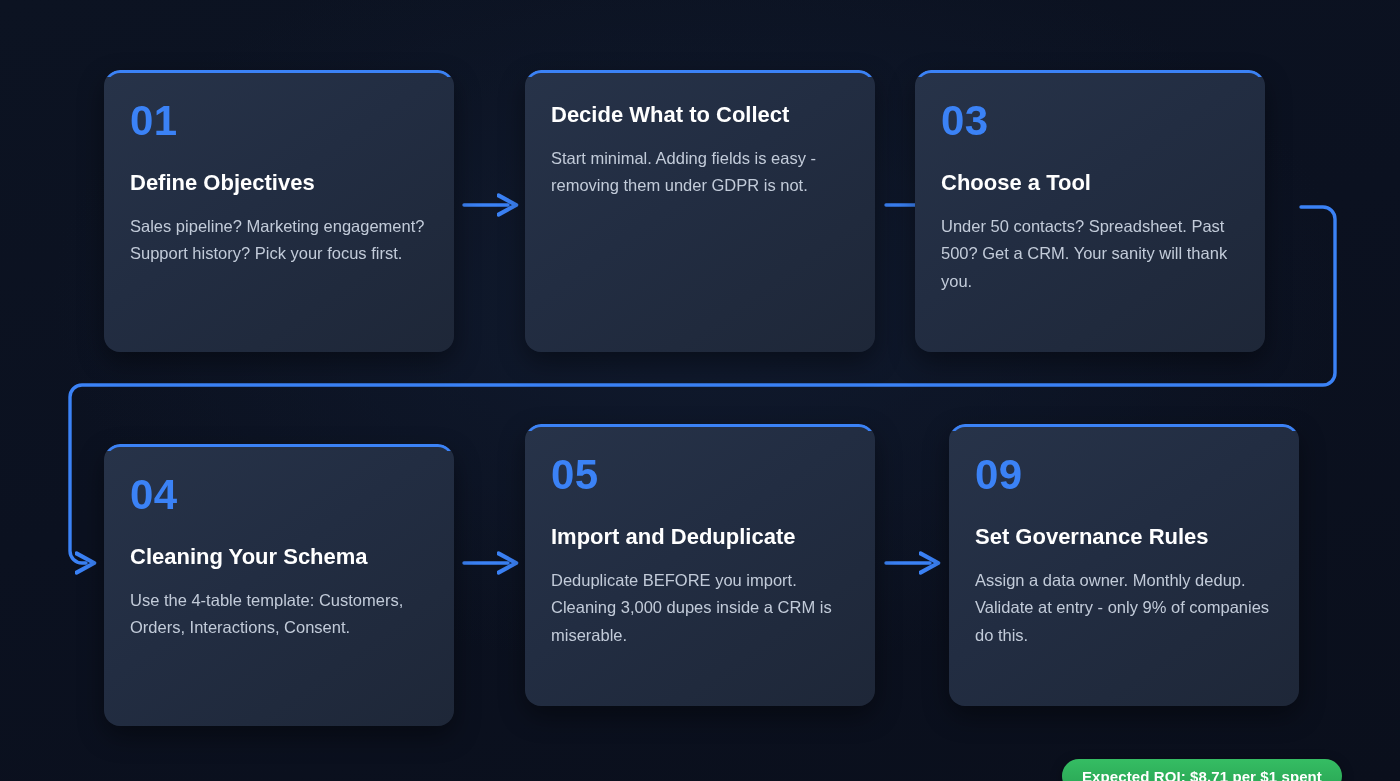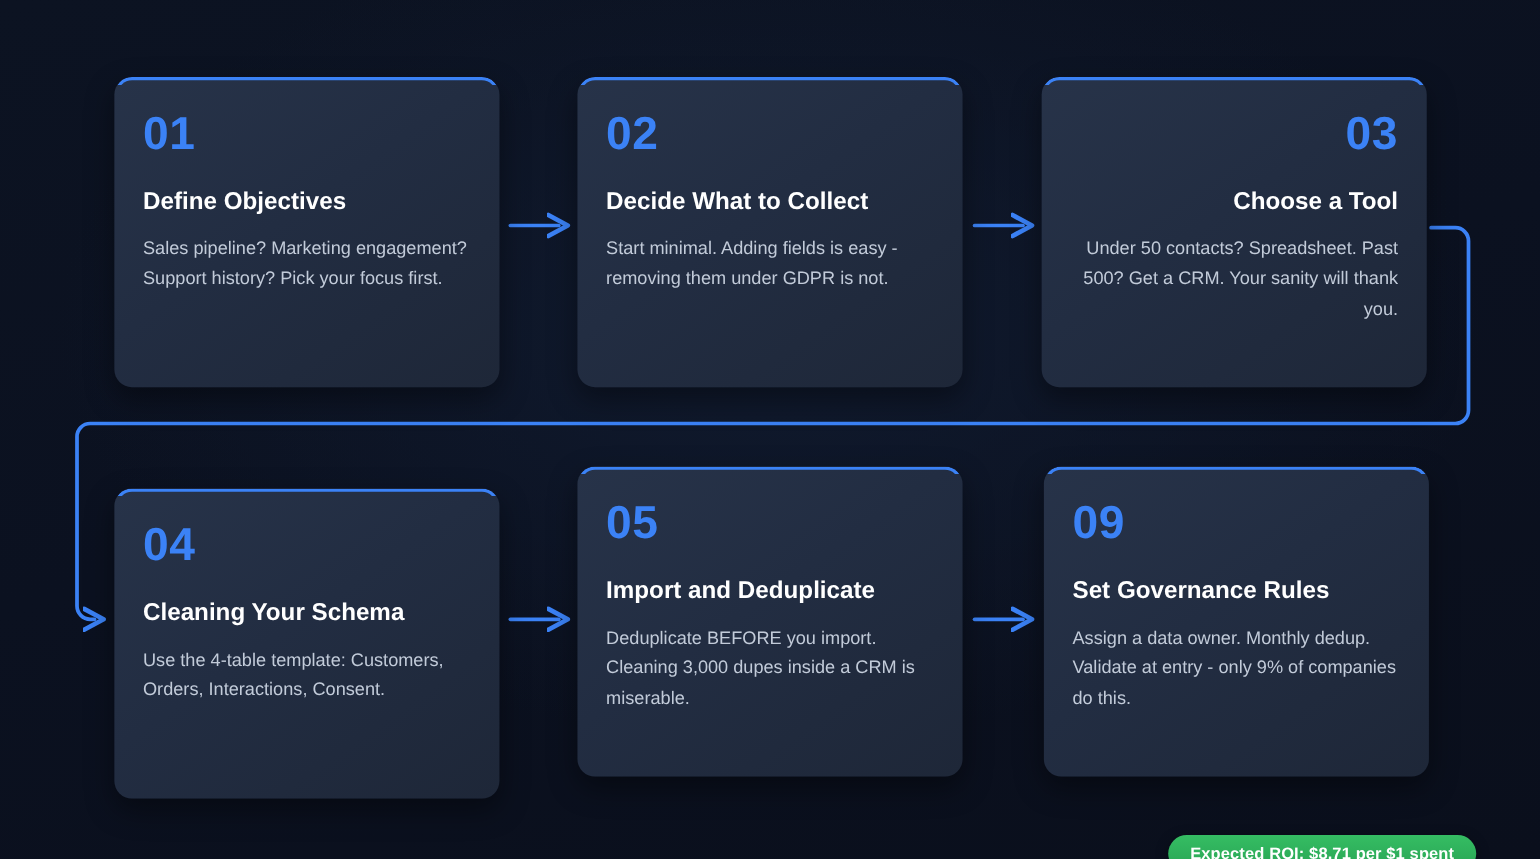--- a/index.html
+++ b/index.html
@@ -64,21 +64,21 @@
   }
   .card-desc {
     font-size:16.5px;
     color:#c2cbd9;
     line-height:1.66;
   }
 
   
   .c1 { left:104px;  top:70px;  width:350px; height:282px; }
   .c2 { left:525px;  top:70px;  width:350px; height:282px; }
-  .c3 { left:947px;  top:70px;  width:350px; height:282px;text-align:right; }
+  .c3 { left:915px;  top:70px;  width:350px; height:282px; }
   .c4 { left:104px;  top:444px; width:350px; height:282px; }
   .c5 { left:525px;  top:424px; width:350px; height:282px; }
   .c6 { left:949px;  top:424px; width:350px; height:282px; }
 
   
   #roi-badge {
     position:absolute;
     left:1062px; top:759px;
     height:34px;
     display:flex; align-items:center;
@@ -117,21 +117,20 @@
     </g>
   </svg>
 
   <div class="card c1">
     <div class="card-num">01</div>
     <div class="card-title">Define Objectives</div>
     <div class="card-desc">Sales pipeline? Marketing engagement? Support history? Pick your focus first.</div>
   </div>
 
   <div class="card c2">
-    <div class="card-num">02</div>
     <div class="card-title">Decide What to Collect</div>
     <div class="card-desc">Start minimal. Adding fields is easy - removing them under GDPR is not.</div>
   </div>
 
   <div class="card c3">
     <div class="card-num">03</div>
     <div class="card-title">Choose a Tool</div>
     <div class="card-desc">Under 50 contacts? Spreadsheet. Past 500? Get a CRM. Your sanity will thank you.</div>
   </div>
 

